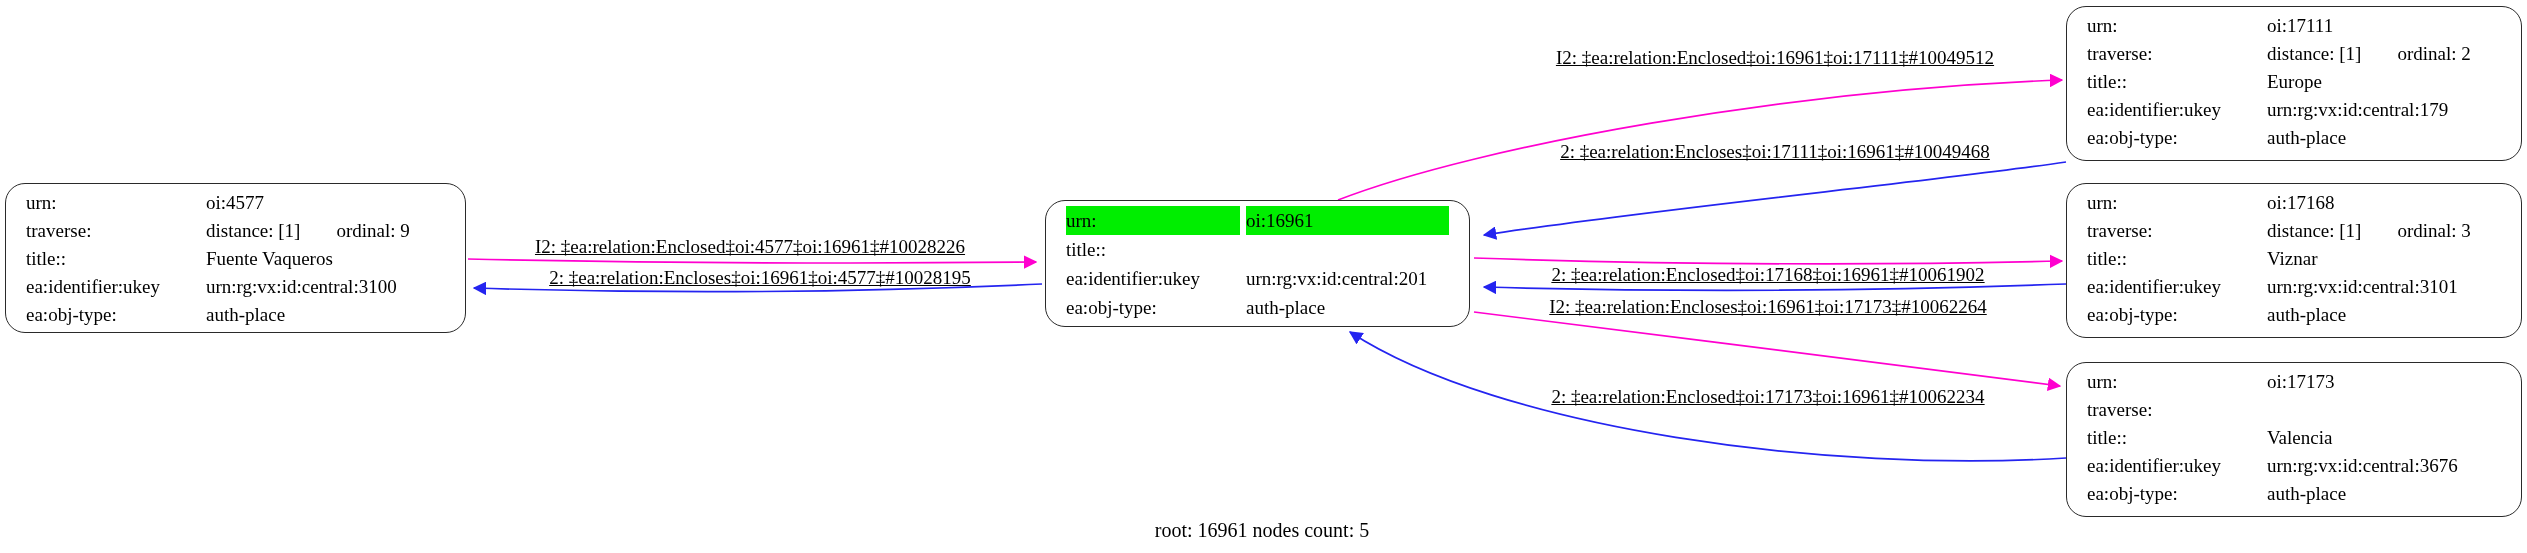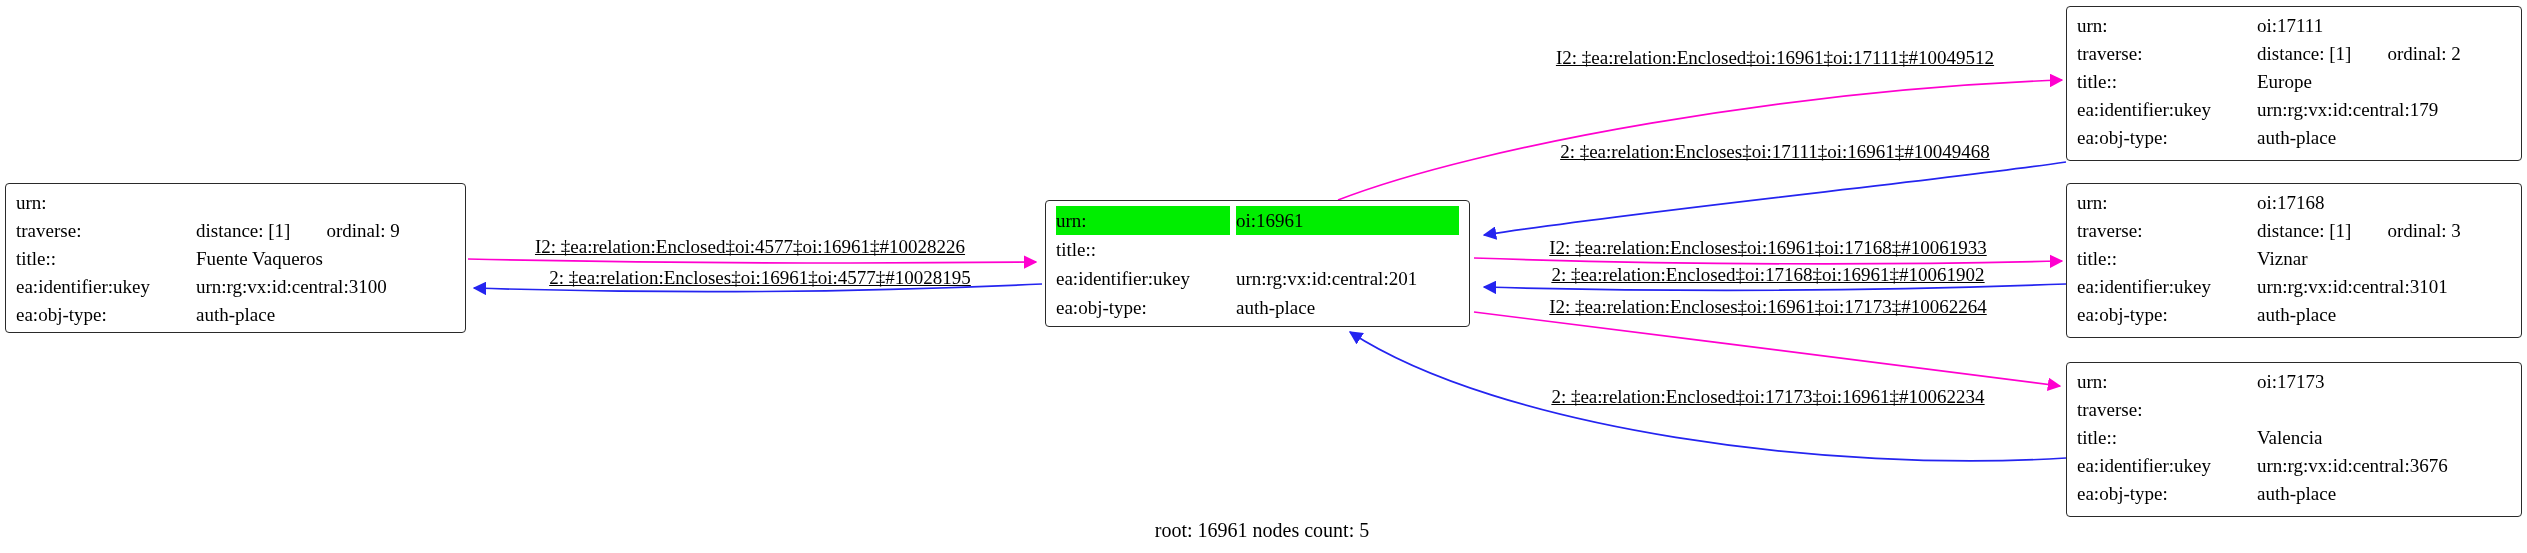--- a/index.html
+++ b/index.html
@@ -1,21 +1,21 @@
 <!DOCTYPE html>
 <html><head>
 <meta charset="utf-8">
 <style>
   html,body{margin:0;padding:0;background:#ffffff;}
   body{width:2527px;height:553px;position:relative;overflow:hidden;
        font-family:"Liberation Serif","DejaVu Serif",serif;color:#000;}
   .canvas{position:absolute;inset:0;}
   svg.edges{position:absolute;left:0;top:0;width:2527px;height:553px;}
-  .node{position:absolute;background:#fff;border:1.5px solid #2a2a2a;border-radius:4px;
-        padding:5px 10px;box-sizing:border-box;font-size:19px;}
+  .node{position:absolute;background:#fff;border:1.5px solid #2a2a2a;border-radius:20px;
+        padding:5px 20px;box-sizing:border-box;font-size:19px;}
   .row{display:flex;align-items:center;line-height:28px;white-space:nowrap;}
   .node.center .row{line-height:29px;}
   .k{display:inline-block;width:180px;flex:0 0 180px;}
   .v{flex:1;}
   .v2{margin-left:36px;}
   .row.hl .k,.row.hl .v{background:#00ee00;}
   .row.hl{column-gap:6px;}
   .row.hl .k{width:174px;flex:0 0 174px;}
   .edge-label{position:absolute;transform:translateX(-50%);white-space:nowrap;
               font-size:19px;line-height:20px;text-decoration:underline;}
@@ -42,20 +42,21 @@
     <path d="M2066,162 C1930,182 1660,208 1484,235" fill="none" stroke="#2424f0" stroke-width="1.7" marker-end="url(#arrow-back)"></path>
     <path d="M1474,258 Q1780,268 2062,261" fill="none" stroke="#ff00cf" stroke-width="1.7" marker-end="url(#arrow-fwd)"></path>
     <path d="M2066,284 Q1770,295 1484,287" fill="none" stroke="#2424f0" stroke-width="1.7" marker-end="url(#arrow-back)"></path>
     <path d="M1474,312 C1660,336 1900,364 2060,386" fill="none" stroke="#ff00cf" stroke-width="1.7" marker-end="url(#arrow-fwd)"></path>
     <path d="M2066,458 C1830,473 1500,430 1350,332" fill="none" stroke="#2424f0" stroke-width="1.7" marker-end="url(#arrow-back)"></path>
   </svg>
 
   <div class="node" style="left:5px;top:183px;width:461px;height:150px">
     <div class="row">
       <span class="k">urn:</span>
+      <span class="v">oi:4577</span>
     </div>
     <div class="row">
       <span class="k">traverse:</span>
       <span class="v"><span>distance: [1]</span><span class="v2">ordinal: 9</span></span>
     </div>
     <div class="row">
       <span class="k">title::</span>
       <span class="v">Fuente Vaqueros</span>
     </div>
     <div class="row">
@@ -151,20 +152,19 @@
     <div class="row">
       <span class="k">ea:obj-type:</span>
       <span class="v">auth-place</span>
     </div>
   </div>
 
   <div class="edge-label" style="left:750px;top:237px">I2: ‡ea:relation:Enclosed‡oi:4577‡oi:16961‡#10028226</div>
   <div class="edge-label" style="left:760px;top:268px">2: ‡ea:relation:Encloses‡oi:16961‡oi:4577‡#10028195</div>
   <div class="edge-label" style="left:1775px;top:48px">I2: ‡ea:relation:Enclosed‡oi:16961‡oi:17111‡#10049512</div>
   <div class="edge-label" style="left:1775px;top:142px">2: ‡ea:relation:Encloses‡oi:17111‡oi:16961‡#10049468</div>
-  <div class="edge-label" style="left:1768px;top:238px">I2: ‡ea:relation:Encloses‡oi:16961‡oi:17168‡#10061933</div>
   <div class="edge-label" style="left:1768px;top:265px">2: ‡ea:relation:Enclosed‡oi:17168‡oi:16961‡#10061902</div>
   <div class="edge-label" style="left:1768px;top:297px">I2: ‡ea:relation:Encloses‡oi:16961‡oi:17173‡#10062264</div>
   <div class="edge-label" style="left:1768px;top:387px">2: ‡ea:relation:Enclosed‡oi:17173‡oi:16961‡#10062234</div>
 
   <div class="caption" style="left:1262px;top:519px">root: 16961 nodes count: 5</div>
 
 </div>
 
 </body></html>

